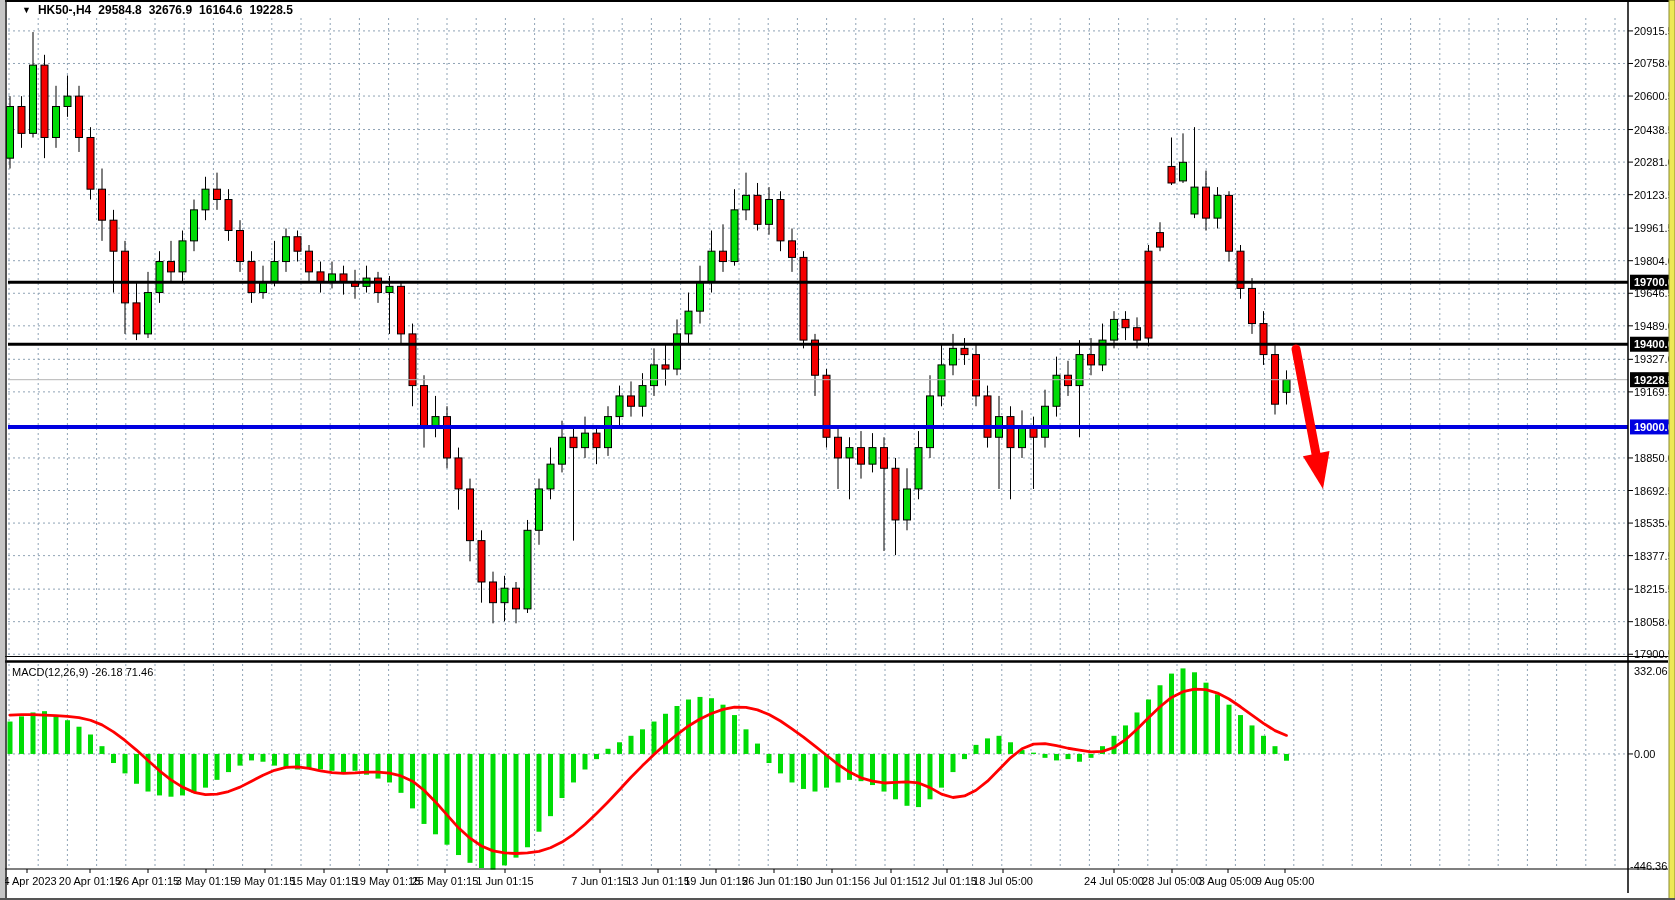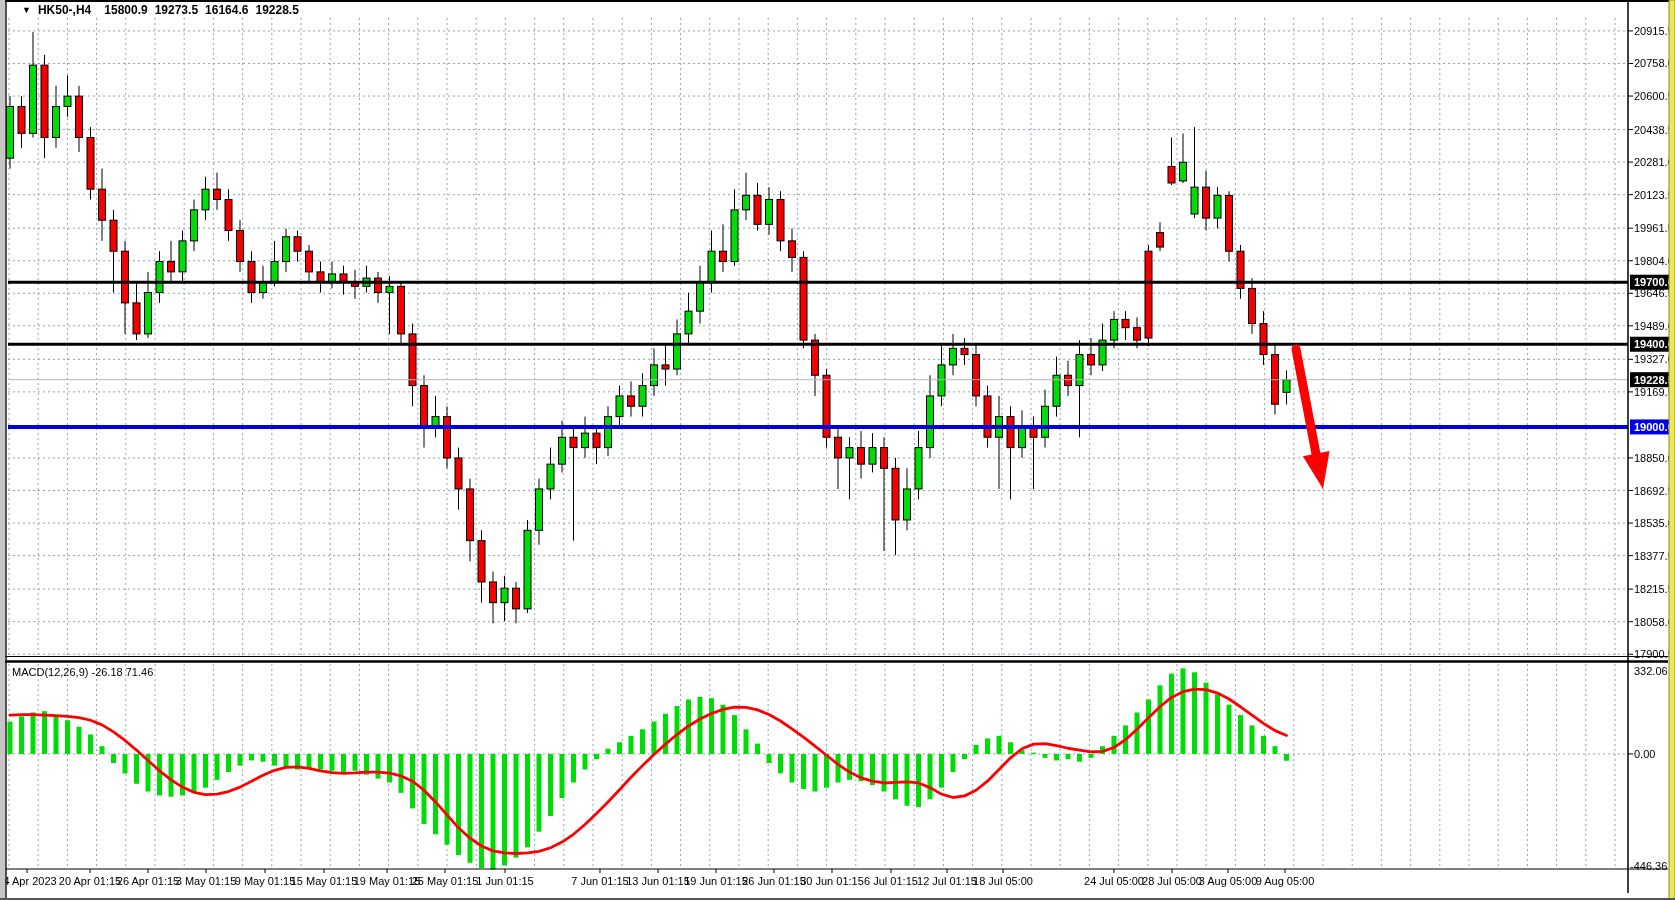--- a/index.html
+++ b/index.html
@@ -1,21 +1,21 @@
 <!DOCTYPE html>
 <html><head>
 <meta charset="utf-8">
 <style>
   html,body{margin:0;padding:0;background:#ffffff;font-family:"Liberation Sans",sans-serif;}
   #window{position:relative;width:1675px;height:900px;background:#ffffff;overflow:hidden;}
   #chart-svg{position:absolute;left:0;top:0;}
   #header{position:absolute;left:22px;top:3px;display:flex;align-items:center;gap:7px;
           font-size:12px;font-weight:700;color:#000;letter-spacing:0px;white-space:nowrap;}
   #header .tri{font-size:9px;line-height:1;cursor:pointer;}
-  #header .sym{margin-right:6px;}
+  #header .sym{margin-right:0;}
   #macd-label{position:absolute;left:12px;top:666px;font-size:11px;color:#000;white-space:nowrap;}
 </style>
 </head>
 <body>
 
 <div id="window">
   <svg id="chart-svg" width="1675" height="900">
       <line x1="9" y1="18" x2="9" y2="656" stroke="#8FA3B5" stroke-width="1" stroke-dasharray="2 3"></line>
       <line x1="9" y1="664" x2="9" y2="868" stroke="#8FA3B5" stroke-width="1" stroke-dasharray="2 3"></line>
       <line x1="38.2" y1="18" x2="38.2" y2="656" stroke="#8FA3B5" stroke-width="1" stroke-dasharray="2 3"></line>
@@ -590,20 +590,20 @@
       <polygon points="1323,489 1302.9,456.3 1329.5,451.1" fill="#FF0000"></polygon>
       <rect x="0" y="0" width="5" height="900" fill="#C6C6C6"></rect>
       <line x1="6" y1="0" x2="6" y2="900" stroke="#1a1a1a" stroke-width="1.5"></line>
       <rect x="1669" y="0" width="6" height="900" fill="#EDE955" stroke="#8a8a30" stroke-width="1"></rect>
       <rect x="0" y="898" width="1675" height="2" fill="#555"></rect>
     </svg>
 
   <div id="header">
     <span class="tri">▼</span>
     <span class="sym">HK50-,H4</span>
-    <span>15800.9</span>
-    <span>19273.5</span>
+    <span>29584.8</span>
+    <span>32676.9</span>
     <span>16164.6</span>
     <span>19228.5</span>
   </div>
 
   <div id="macd-label">MACD(12,26,9) -26.18 71.46</div>
 </div>
 
 </body></html>

